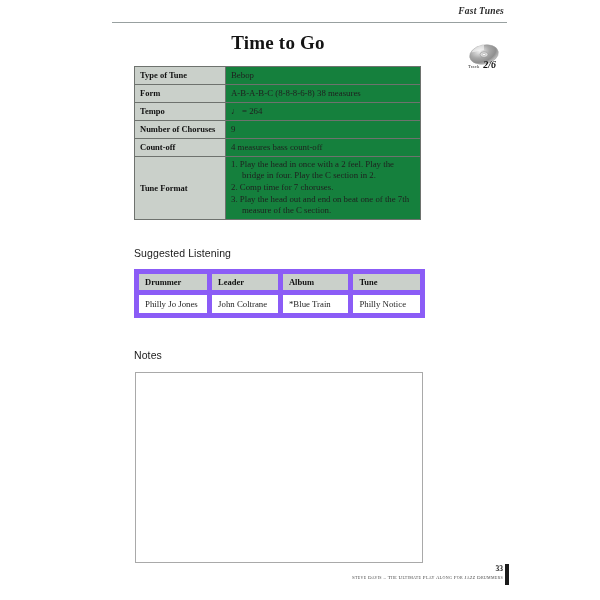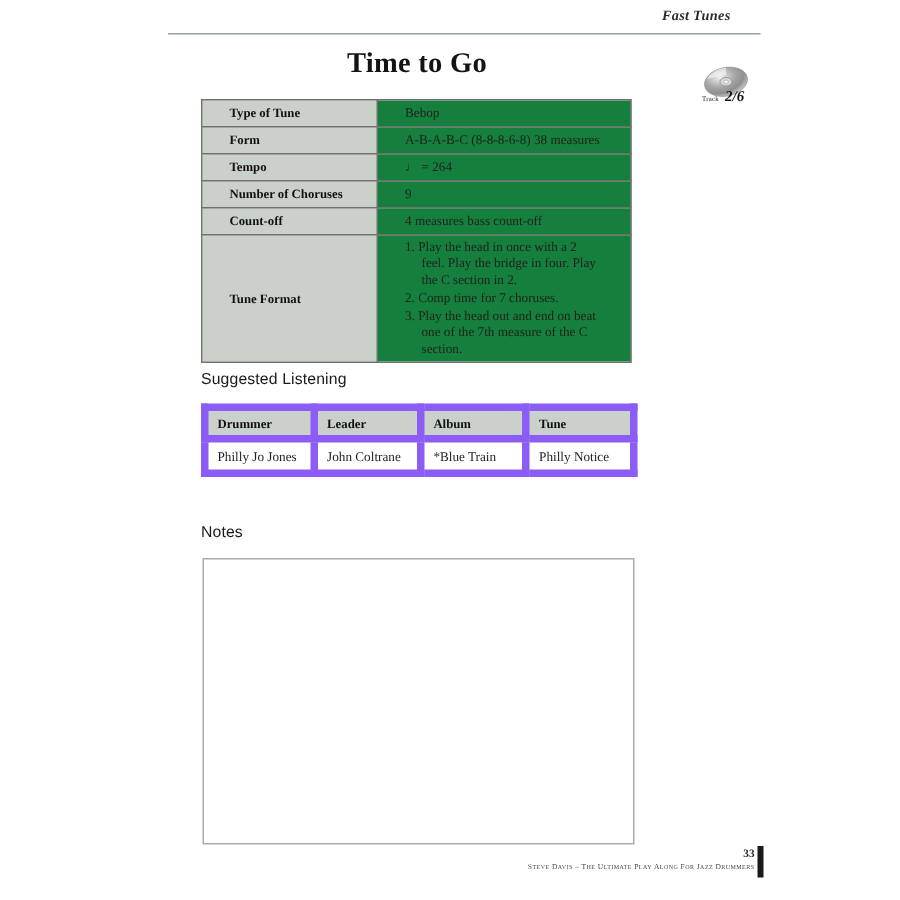--- a/index.html
+++ b/index.html
@@ -2,21 +2,21 @@
 <html><head>
 <meta charset="utf-8">
 <style>
   html,body{margin:0;padding:0;background:#ffffff;}
   .canvas{
     position:relative;width:600px;height:600px;background:#ffffff;
     font-family:"Liberation Serif", serif;color:#1f1f1f;overflow:hidden;
   }
   
   .running-head{
-    position:absolute;top:6px;right:113px;
+    position:absolute;top:6px;right:96px;
     font-family:"Liberation Serif", serif;font-style:italic;font-weight:bold;
     font-size:9.5px;color:#2b2b2b;letter-spacing:.2px;
   }
   .head-rule{position:absolute;top:22px;left:112px;width:395px;height:1px;background:#98a0a0;}
   
   .title{
     position:absolute;top:32px;left:134px;width:288px;margin:0;text-align:center;
     font-family:Liberation Serif, serif;font-weight:bold;font-size:19px;color:#141414;
     letter-spacing:.2px;
   }
@@ -25,21 +25,21 @@
   .track-badge svg{position:absolute;top:0;left:2px;}
   .track-text{position:absolute;bottom:0;left:4px;white-space:nowrap;}
   .track-label{font-family:"Liberation Serif", serif;font-size:4.5px;color:#222;letter-spacing:.2px;}
   .track-number{font-family:"Liberation Serif", serif;font-style:italic;font-weight:bold;font-size:10px;color:#111;}
   
   table{border-collapse:collapse;}
   .info-table{
     position:absolute;top:66px;left:134px;width:287px;
     font-size:8.5px;line-height:1.25;
   }
-  .info-table td{border:1px solid #6e726e;vertical-align:middle;padding:2px 18px;}
+  .info-table td{border:1px solid #6e726e;vertical-align:middle;padding:2px 5px;}
   .info-table td.lbl{
     width:80px;background:#cad0ca;font-weight:bold;color:#111;
   }
   .info-table tr.h18 td{height:13px;}
   .info-table td.val{background:#15803d;color:#1f1f1f;font-size:8.8px;}
   .fmt-item{padding-left:11px;text-indent:-11px;margin:0 0 1px 0;}
   
   .sec-heading{
     position:absolute;margin:0;font-family:"Liberation Sans", sans-serif;
     font-weight:normal;font-size:10.5px;color:#1a1a1a;letter-spacing:.1px;

